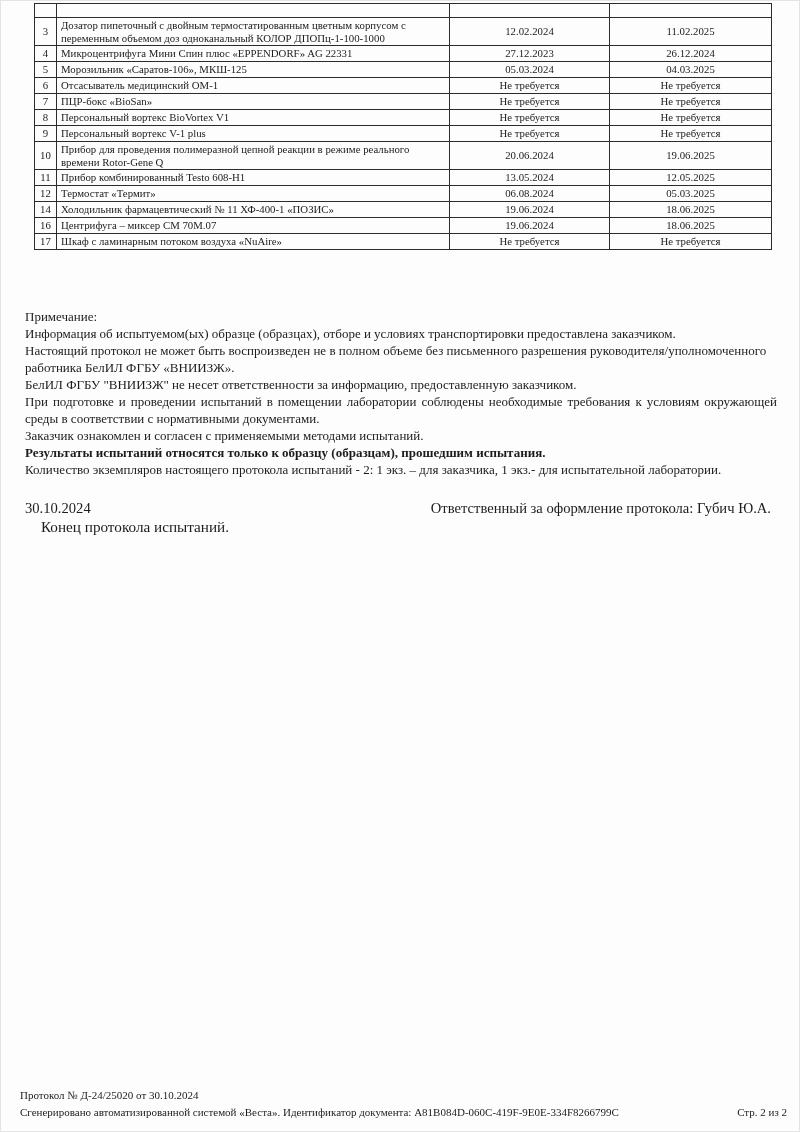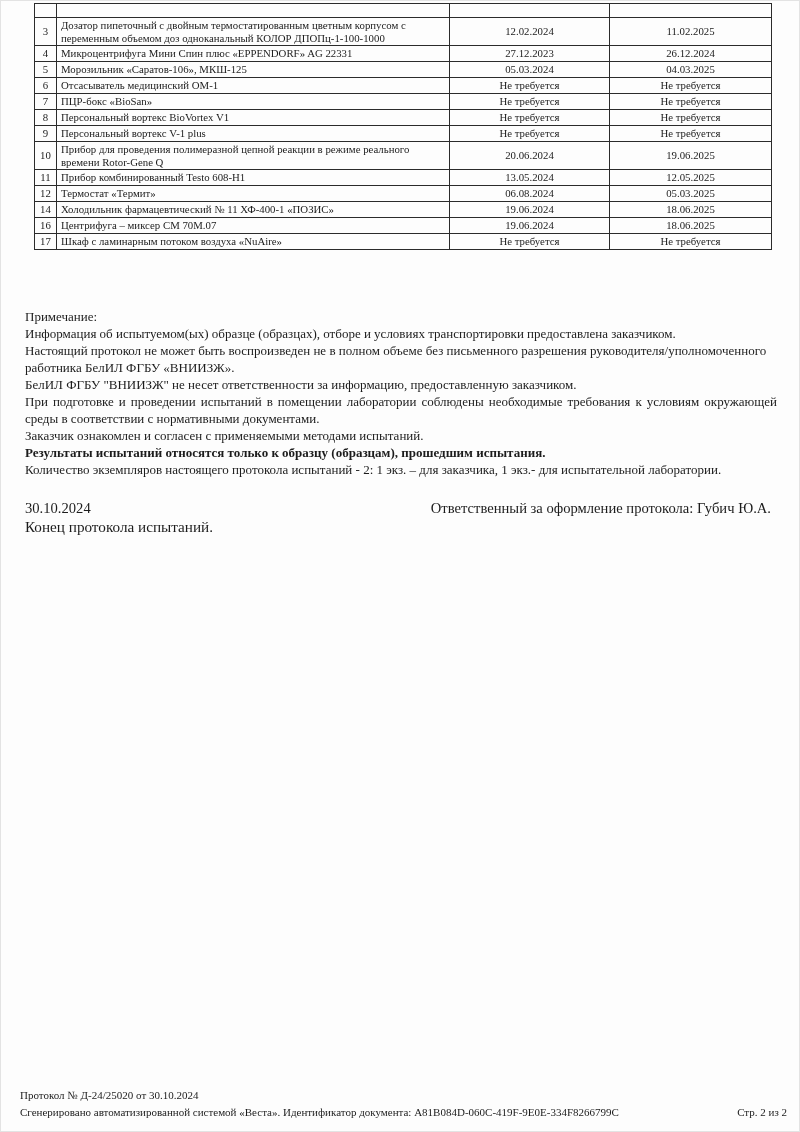--- a/index.html
+++ b/index.html
@@ -39,21 +39,21 @@
   }
   .notes .para { text-align:left; }
   .notes .para.justify { text-align:justify; }
   .notes .para.bold { font-weight:bold; }
   .signature-row {
     position:absolute; top:499px; left:24px; width:746px;
     display:flex; justify-content:space-between;
     font-size:14.6px; line-height:17px;gap:44px;
   }
   .end-line {
-    position:absolute; top:517px; left:24px;
+    position:absolute; top:517px; left:40px;
     font-size:15.2px; line-height:18px;
   }
   .footer {
     position:absolute; top:1086px; left:19px; width:767px;
     font-size:11px; line-height:17px;
   }
   .footer-row { display:flex; justify-content:space-between; }
 </style>
 </head>
 <body>

